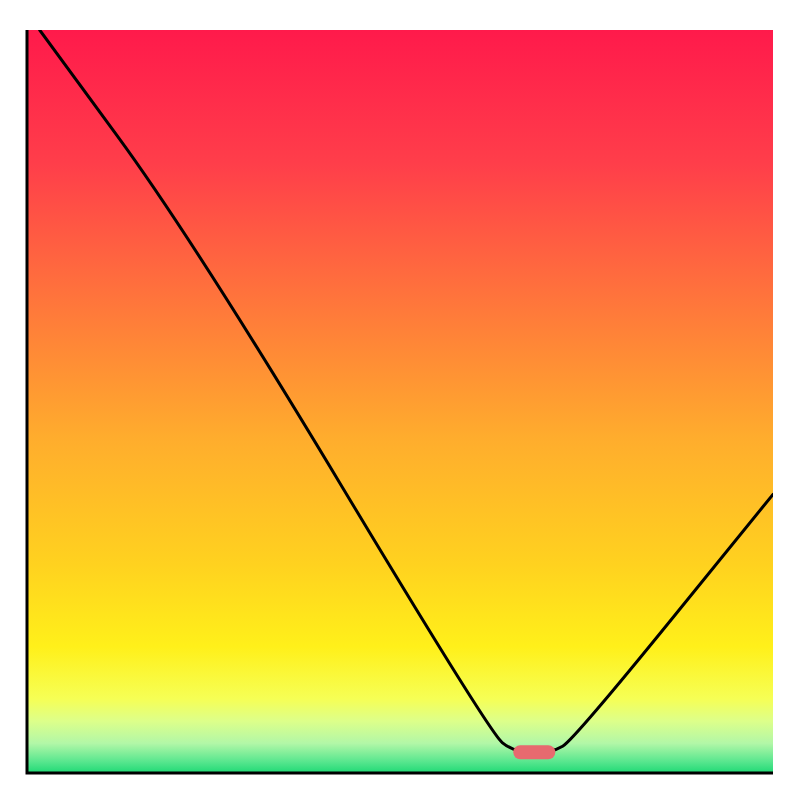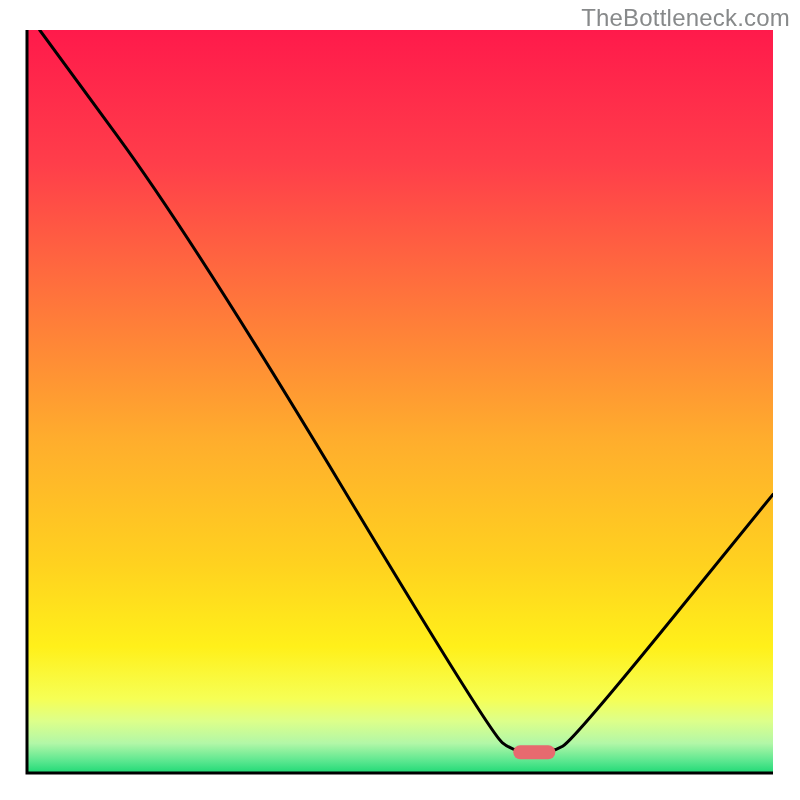--- a/index.html
+++ b/index.html
@@ -31,21 +31,20 @@
     left: 0;
     top: 0;
     width: 800px;
     height: 800px;
   }
 </style>
 </head>
 <body>
 
 <div class="container">
-  <div class="watermark">TheBottleneck.com</div>
   <svg class="chart" viewBox="0 0 800 800">
     <defs>
       <linearGradient id="bgGrad" x1="0" y1="0" x2="0" y2="1">
           <stop offset="0%" stop-color="#ff1a4b"></stop>
           <stop offset="18%" stop-color="#ff3e4a"></stop>
           <stop offset="38%" stop-color="#ff7a3a"></stop>
           <stop offset="55.00000000000001%" stop-color="#ffad2d"></stop>
           <stop offset="72%" stop-color="#ffd21f"></stop>
           <stop offset="83%" stop-color="#fff01a"></stop>
           <stop offset="90%" stop-color="#f6ff55"></stop>

